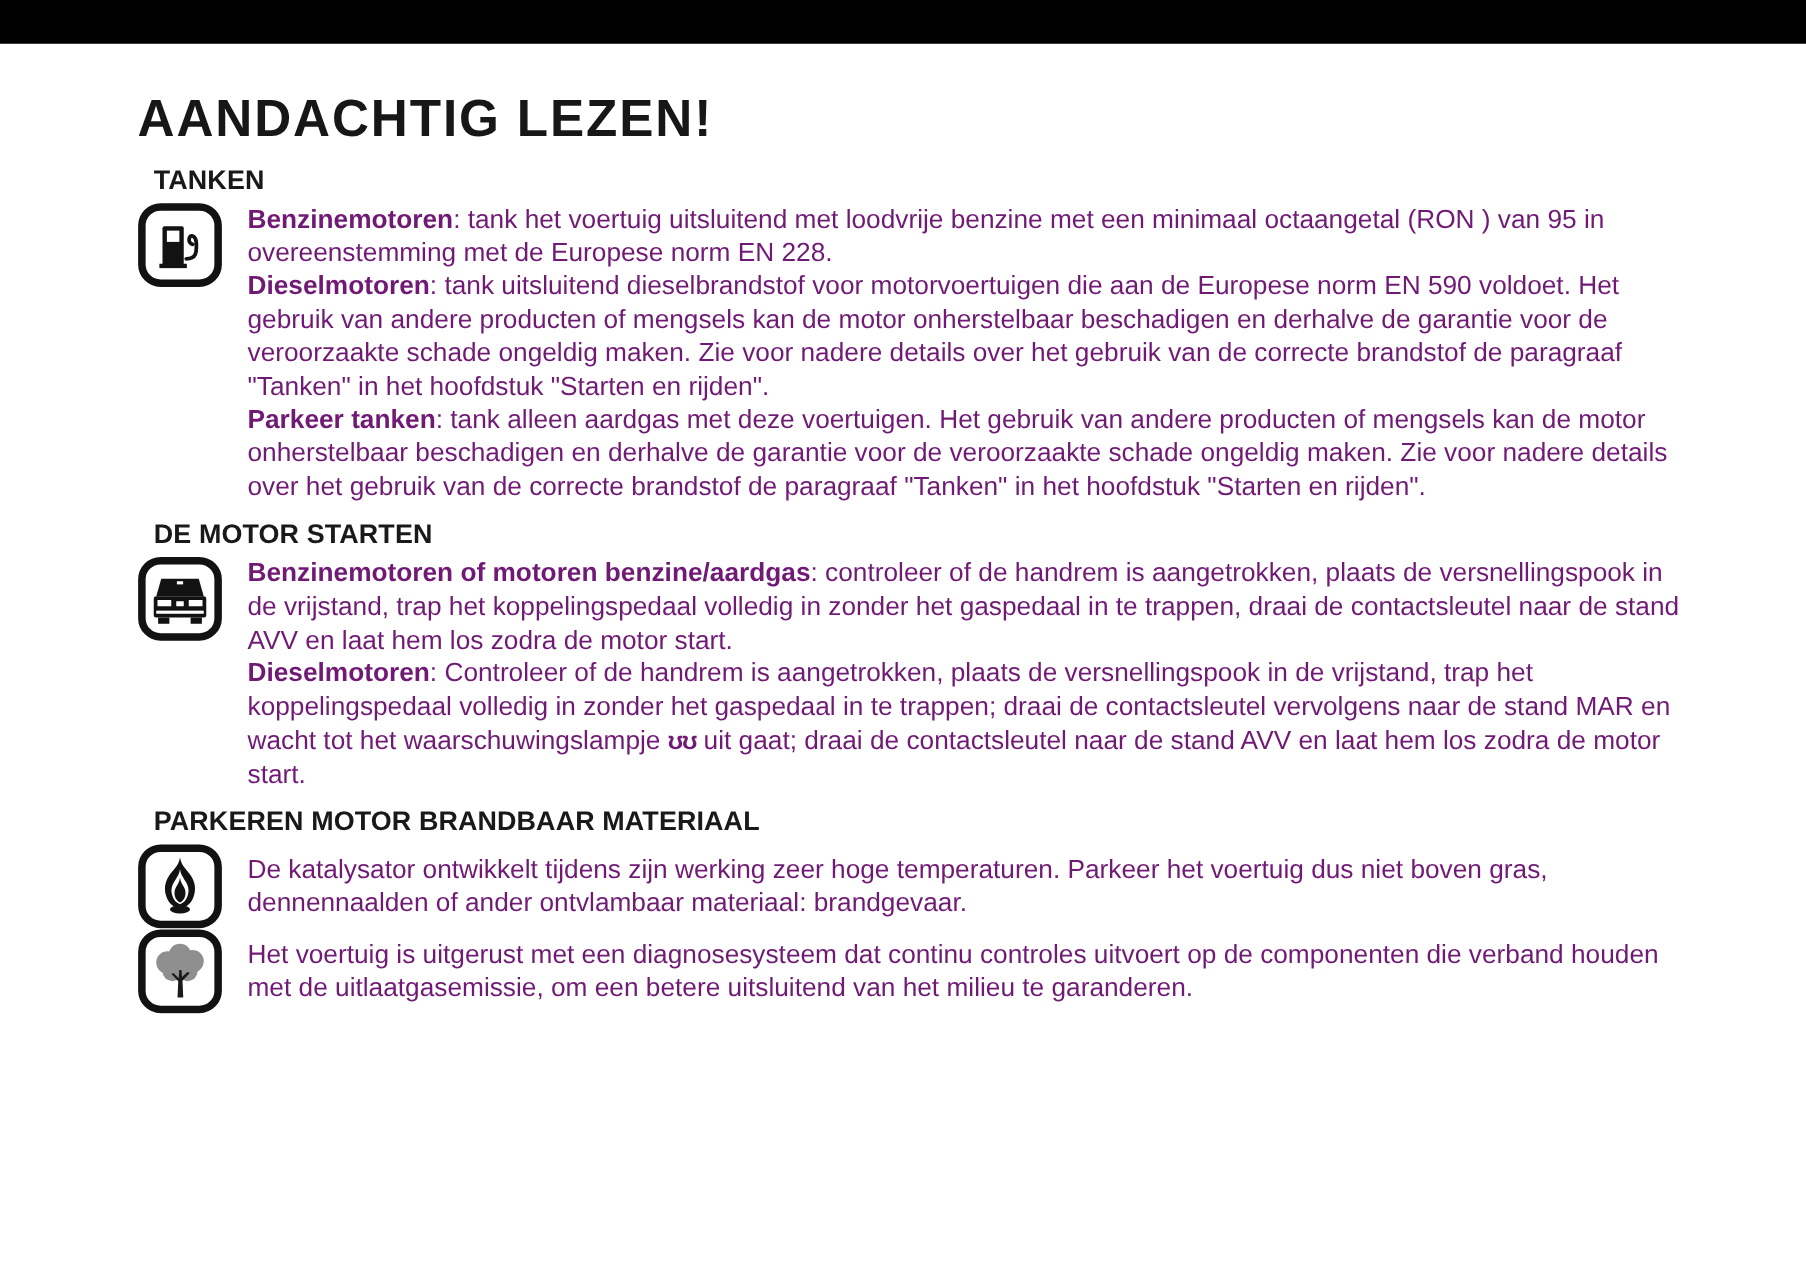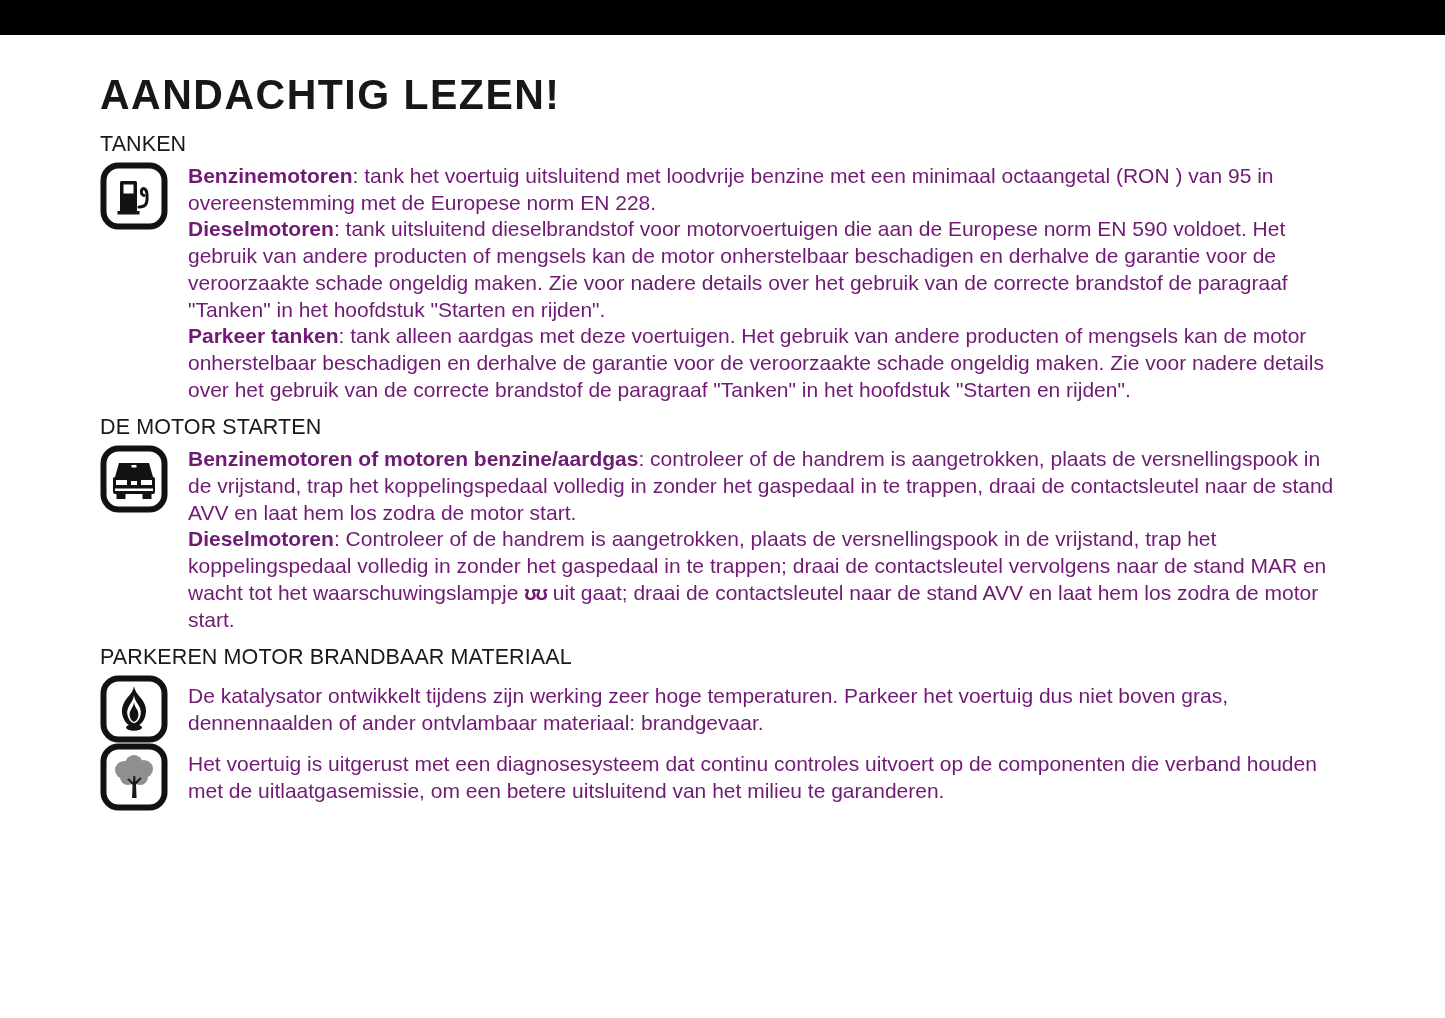--- a/index.html
+++ b/index.html
@@ -11,38 +11,38 @@
     position:relative;
     overflow:hidden;
   }
   .topbar{
     position:absolute;top:0;left:0;
     width:1445px;height:35px;
     background:#000000;
   }
   .content{
     position:absolute;
-    top:76px;left:100px;
+    top:76px;left:110px;
     width:1250px;
   }
   .page-title{
     font-size:41px;
     font-weight:900;
     letter-spacing:1.5px;
     line-height:36px;
     margin:0 0 20px 0;
     color:#171717;
     transform:scaleY(1.02);
     transform-origin:left top;
   }
   .section-heading{
     font-size:21.5px;
-    font-weight:400;
+    font-weight:700;
     line-height:24px;
-    margin:12px 0 6px 0;
+    margin:12px 0 6px 13px;
     color:#191919;
     letter-spacing:0.1px;
   }
   .section-heading.first{margin-top:16px;}
   .section-body{
     display:flex;
     align-items:flex-start;
   }
   .icon-box{
     flex:0 0 68px;

